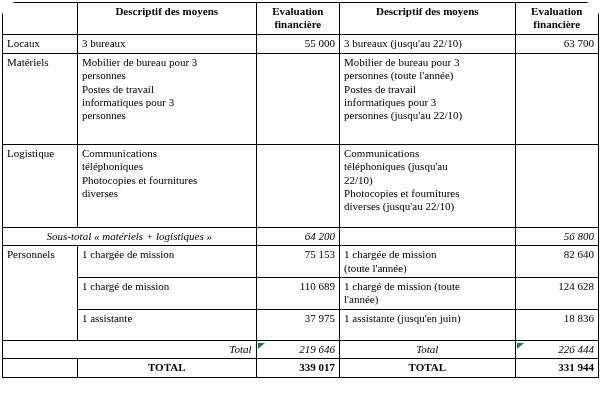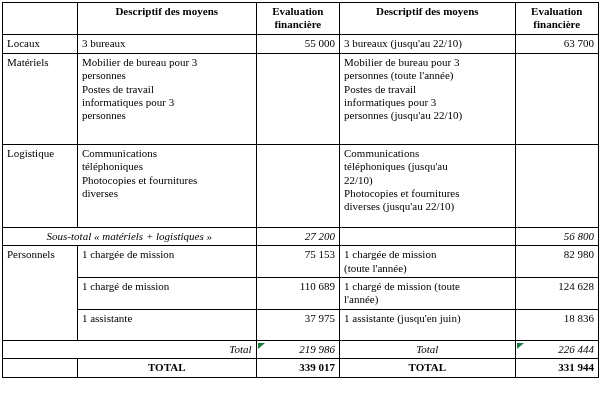--- a/index.html
+++ b/index.html
@@ -10,20 +10,21 @@
   body {
     font-family: "Liberation Serif", serif;
     color: #000000;
   }
   .page {
     position: relative;
     width: 601px;
     height: 411px;
     overflow: hidden;
     background: #ffffff;
+    border-radius: 24px;
   }
   table.budget {
     border-collapse: collapse;
     table-layout: fixed;
     width: 597px;
     margin: 2px 0 0 2px;
     font-size: 11px;
   }
   table.budget td {
     border: 1px solid #000000;
@@ -149,50 +150,50 @@
         <td class="num v-top"></td>
         <td class="v-top">
           <div>Communications<br>téléphoniques (jusqu'au<br>22/10)</div>
           <div>Photocopies et fournitures<br>diverses (jusqu'au 22/10)</div>
         </td>
         <td class="num v-top"></td>
       </tr>
 
       <tr class="subtotal">
         <td colspan="2" class="ctr ital">Sous-total « matériels + logistiques »</td>
-        <td class="num ital">27 200</td>
+        <td class="num ital">64 200</td>
         <td></td>
         <td class="num ital">56 800</td>
       </tr>
 
       <tr>
         <td class="rowlabel" rowspan="3">Personnels</td>
         <td class="v-top tall-pers">1 chargée de mission</td>
         <td class="num v-top">75 153</td>
         <td class="v-top">1 chargée de mission<br>(toute l'année)</td>
-        <td class="num v-top">82 980</td>
+        <td class="num v-top">82 640</td>
       </tr>
       <tr>
         <td class="v-top tall-pers">1 chargé de mission</td>
         <td class="num v-top">110 689</td>
         <td class="v-top">1 chargé de mission (toute<br>l'année)</td>
         <td class="num v-top">124 628</td>
       </tr>
       <tr>
         <td class="v-top tall-pers">1 assistante</td>
         <td class="num v-top">37 975</td>
         <td class="v-top">1 assistante (jusqu'en juin)</td>
         <td class="num v-top">18 836</td>
       </tr>
 
       <tr class="subtotal">
         <td colspan="2" class="right ital">Total</td>
         <td class="num ital tri-wrap">
           <span class="tri tri-abs"></span>
-          <span>219 986</span>
+          <span>219 646</span>
         </td>
         <td class="ctr ital">Total</td>
         <td class="num ital tri-wrap">
           <span class="tri tri-abs"></span>
           <span>226 444</span>
         </td>
       </tr>
 
       <tr class="total-row">
         <td></td>

